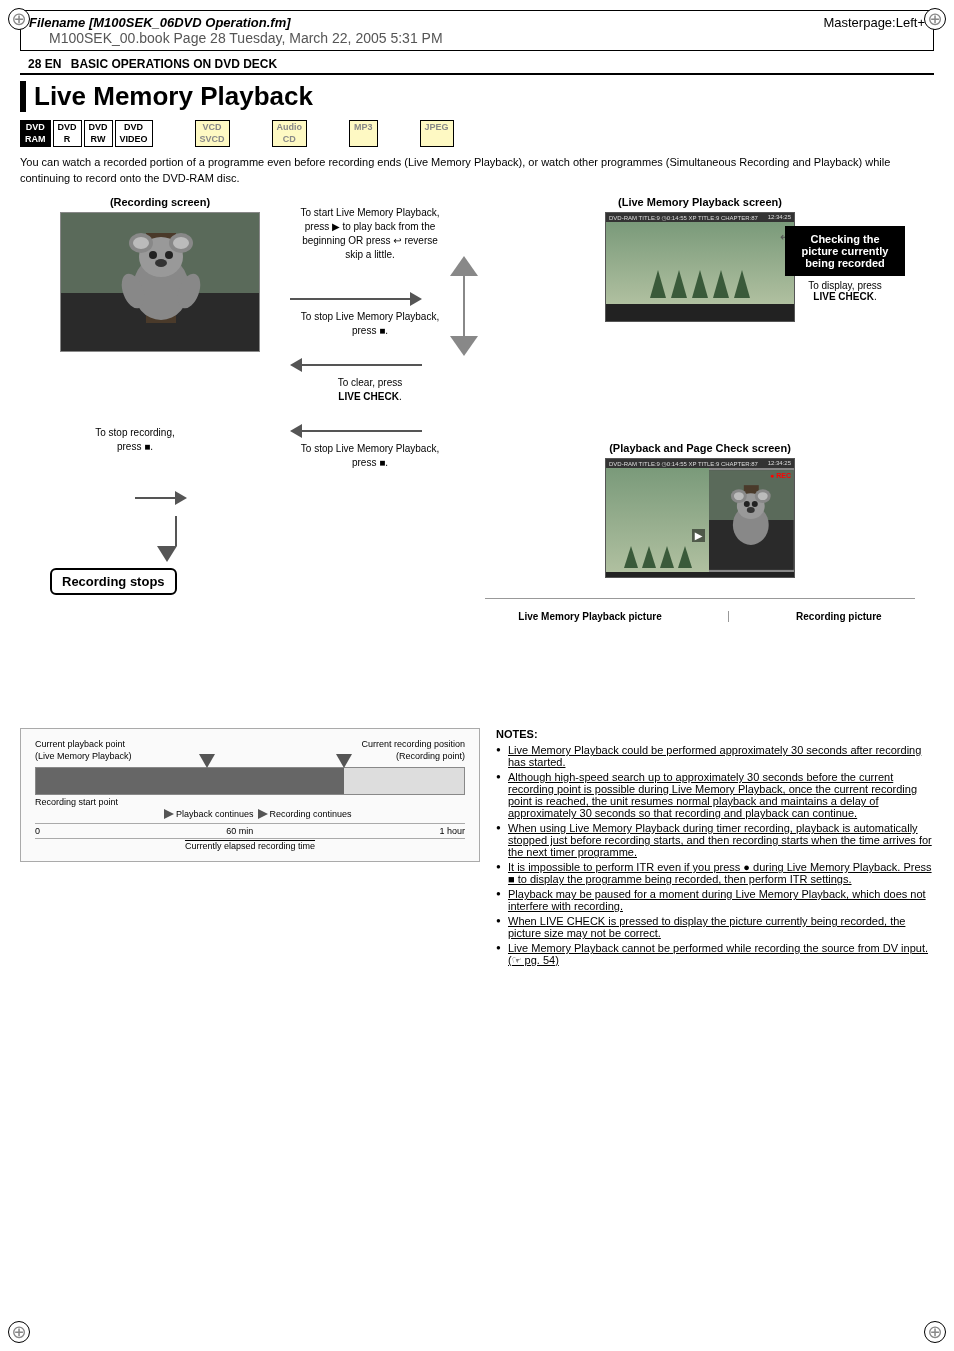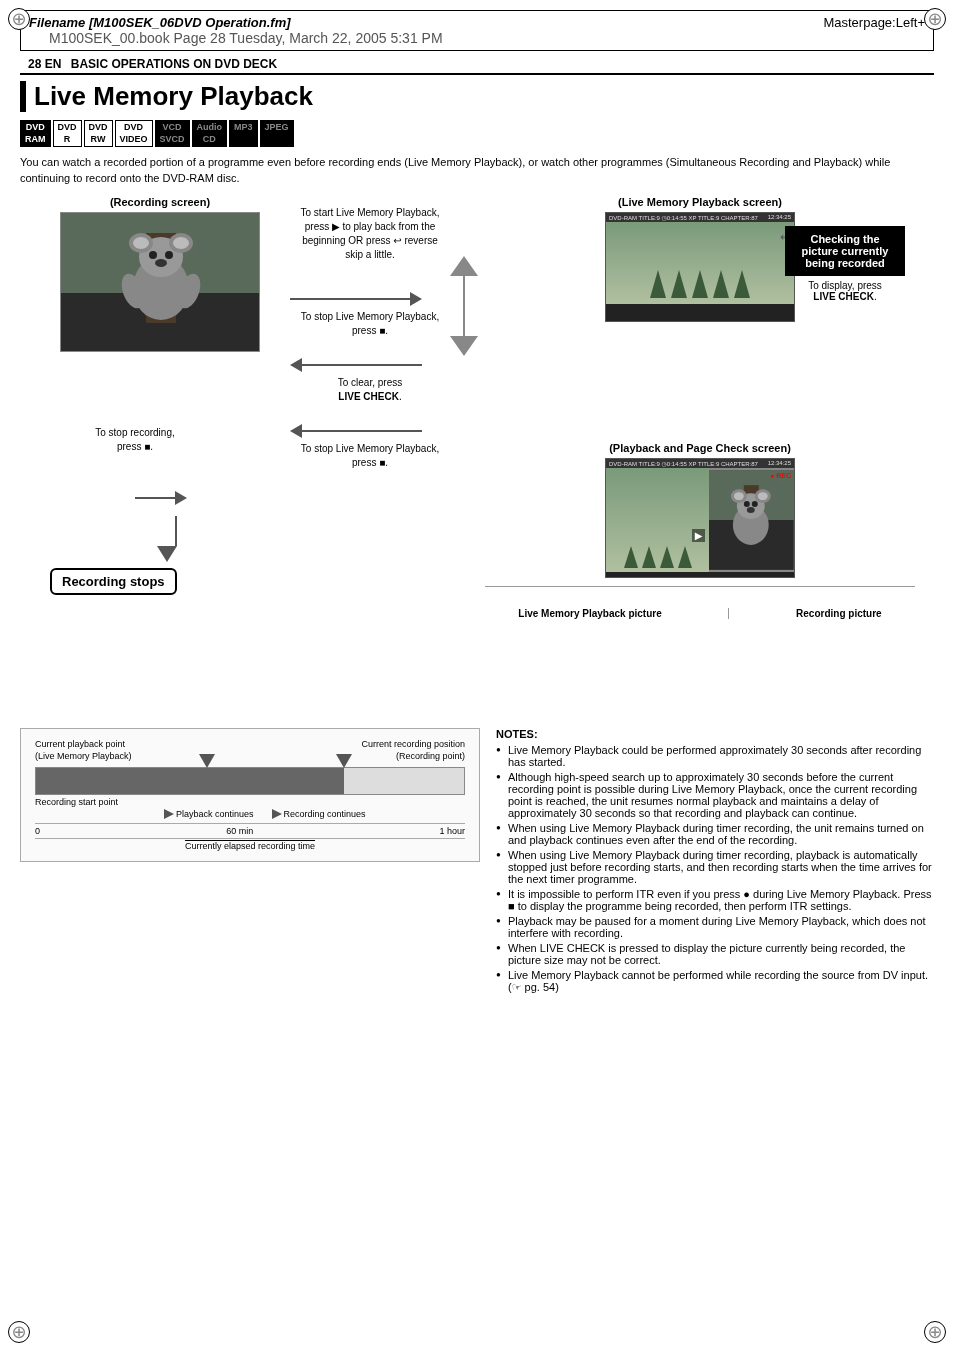--- a/index.html
+++ b/index.html
@@ -101,22 +101,23 @@
       font-size: 9px;
       font-weight: bold;
       line-height: 1.3;
       text-align: center;
     }
     .badge-highlight {
       background: #000;
       color: #fff;
     }
     .badge-gray {
-      background: #000000;
+      background: #fef9c3;
       color: #888;
+      margin-left: 40px;
     }
     
     .desc-text {
       font-size: 11px;
       margin-bottom: 10px;
       line-height: 1.4;
     }
     
     .screen-label {
       text-align: center;
@@ -146,37 +147,38 @@
       text-align: center;
       width: 120px;
     }
     
     .bottom-labels {
       display: flex;
       justify-content: space-around;
       font-size: 10px;
       font-weight: bold;
       text-align: center;
-      margin-top: 8px;
+      margin-top: 20px;
       border-top: 1px solid #999;
-      padding-top: 21px;
+      padding-top: 12px;
     }
     .notes-title {
       font-weight: bold;
       font-size: 11px;
       margin-bottom: 4px;
     }
     .notes-list {
       list-style: none;
       padding: 0;
     }
     .notes-list li {
       padding-left: 12px;
       position: relative;
       margin-bottom: 3px;
+      text-decoration: underline;
     }
     .notes-list li::before {
       content: '●';
       position: absolute;
       left: 0;
       font-size: 8px;
       top: 1px;
     }
     .lower-area {
       display: flex;
@@ -434,21 +436,21 @@
 
           <div style="position:absolute; left:70%; top:-14px; display:flex; flex-direction:column; align-items:center;">
             <div style="width:0;height:0;border-left:8px solid transparent;border-right:8px solid transparent;border-top:14px solid #555;"></div>
           </div>
         </div>
 
         <div style="display:flex; align-items:center; font-size:9px; margin-bottom:2px;">
           <span>Recording start point</span>
         </div>
 
-        <div style="display:flex; gap:18px; align-items:center; margin-left:30%; margin-bottom:4px;">
+        <div style="display:flex; gap:4px; align-items:center; margin-left:30%; margin-bottom:4px;">
           <div style="display:flex; align-items:center; gap:2px;">
             <div style="width:0;height:0;border-top:5px solid transparent;border-bottom:5px solid transparent;border-left:10px solid #555;"></div>
             <span style="font-size:9px;">Playback continues</span>
           </div>
           <div style="display:flex; align-items:center; gap:2px;">
             <div style="width:0;height:0;border-top:5px solid transparent;border-bottom:5px solid transparent;border-left:10px solid #555;"></div>
             <span style="font-size:9px;">Recording continues</span>
           </div>
         </div>
 
@@ -463,21 +465,20 @@
           </span>
         </div>
       </div>
     </div>
 
     <div class="lower-right">
       <div class="notes-title">NOTES:</div>
       <ul class="notes-list">
         <li>Live Memory Playback could be performed approximately 30 seconds after recording has started.</li>
         <li>Although high-speed search up to approximately 30 seconds before the current recording point is possible during Live Memory Playback, once the current recording point is reached, the unit resumes normal playback and maintains a delay of approximately 30 seconds so that recording and playback can continue.</li>
-        <li>When using Live Memory Playback during timer recording, the unit remains turned on and playback continues even after the end of the recording.</li>
         <li>When using Live Memory Playback during timer recording, playback is automatically stopped just before recording starts, and then recording starts when the time arrives for the next timer programme.</li>
         <li>It is impossible to perform ITR even if you press ● during Live Memory Playback. Press ■ to display the programme being recorded, then perform ITR settings.</li>
         <li>Playback may be paused for a moment during Live Memory Playback, which does not interfere with recording.</li>
         <li>When LIVE CHECK is pressed to display the picture currently being recorded, the picture size may not be correct.</li>
         <li>Live Memory Playback cannot be performed while recording the source from DV input. (☞ pg. 54)</li>
       </ul>
     </div>
 
   </div>
 

